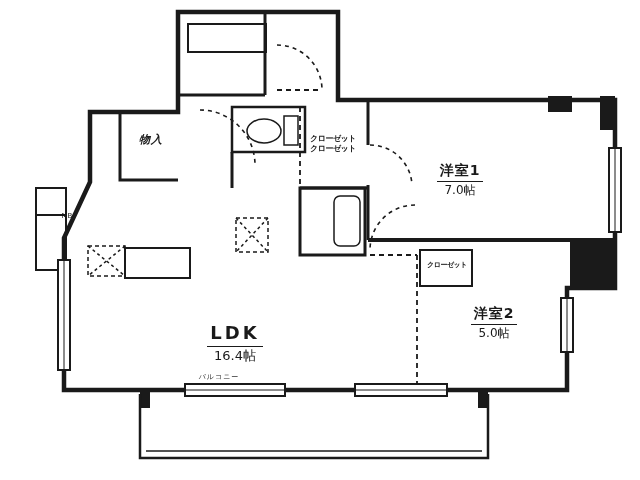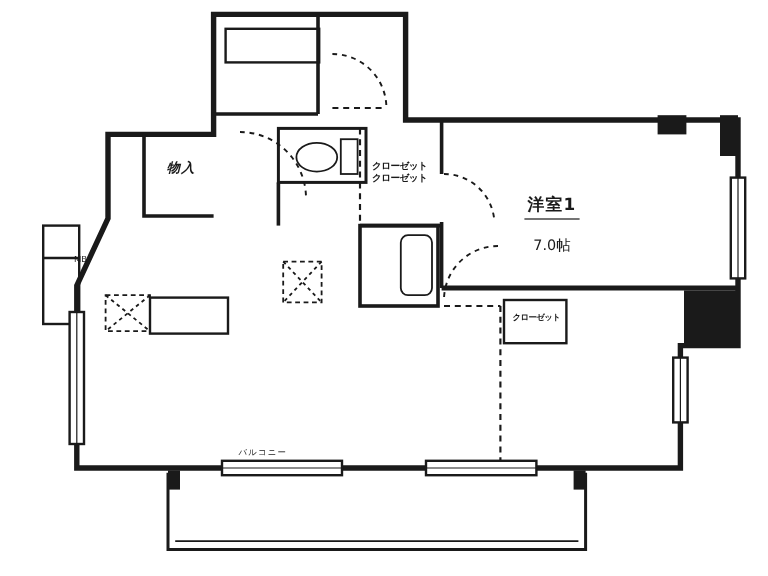--- a/index.html
+++ b/index.html
@@ -3,21 +3,21 @@
 <meta charset="utf-8">
 <style>
   html,body{margin:0;padding:0;background:#ffffff;}
   .plan{
     position:relative;width:640px;height:480px;background:#ffffff;
     font-family:"DejaVu Sans",sans-serif;color:#1a1a1a;overflow:hidden;
   }
   .plan svg{position:absolute;left:0;top:0;}
   .lbl{position:absolute;text-align:center;color:#1a1a1a;line-height:1.25;}
   .room-name{font-weight:bold;display:inline-block;border-bottom:1.5px solid #1a1a1a;padding:0 3px 1px 3px;}
-  .room-size{display:block;margin-top:14px;}
+  .room-size{display:block;margin-top:1px;}
   .lbl-ldk{left:170px;top:322px;width:130px;}
   .lbl-ldk .room-name{font-size:18px;letter-spacing:3px;}
   .lbl-ldk .room-size{font-size:13px;}
   .lbl-b1{left:404px;top:160px;width:112px;}
   .lbl-b2{left:438px;top:303px;width:112px;}
   .lbl-b1 .room-name,.lbl-b2 .room-name{font-size:14px;letter-spacing:1px;}
   .lbl-b1 .room-size,.lbl-b2 .room-size{font-size:12px;}
   .lbl-wic{left:296px;top:134px;width:74px;font-size:8px;font-weight:bold;letter-spacing:-0.5px;}
   .lbl-storage{left:124px;top:133px;width:54px;font-size:11px;font-weight:bold;letter-spacing:1px;font-style:italic;}
   .lbl-closet{left:420px;top:261px;width:54px;font-size:7px;font-weight:bold;letter-spacing:-0.5px;}
@@ -134,27 +134,33 @@
       <line x1="268" y1="218" x2="236" y2="252" stroke-dasharray="3 3"></line>
     </g>
 
     <g stroke="#1a1a1a" fill="none">
       <path d="M140,394 L140,458 L488,458 L488,394" stroke-width="2.5"></path>
       <line x1="146" y1="451" x2="482" y2="451" stroke-width="1.5"></line>
     </g>
   </svg>
 
   <div class="lbl lbl-ldk">
+    <span class="room-name">LDK</span>
+    <span class="room-size">16.4帖</span>
   </div>
 
   <div class="lbl lbl-b1">
     <span class="room-name">洋室1</span>
     <span class="room-size">7.0帖</span>
   </div>
 
+  <div class="lbl lbl-b2">
+    <span class="room-name">洋室2</span>
+    <span class="room-size">5.0帖</span>
+  </div>
 
   <div class="lbl lbl-wic">
     <span>クローゼット</span><br>
     <span>クローゼット</span>
   </div>
 
   <div class="lbl lbl-storage">
     <span>物入</span>
   </div>
 

